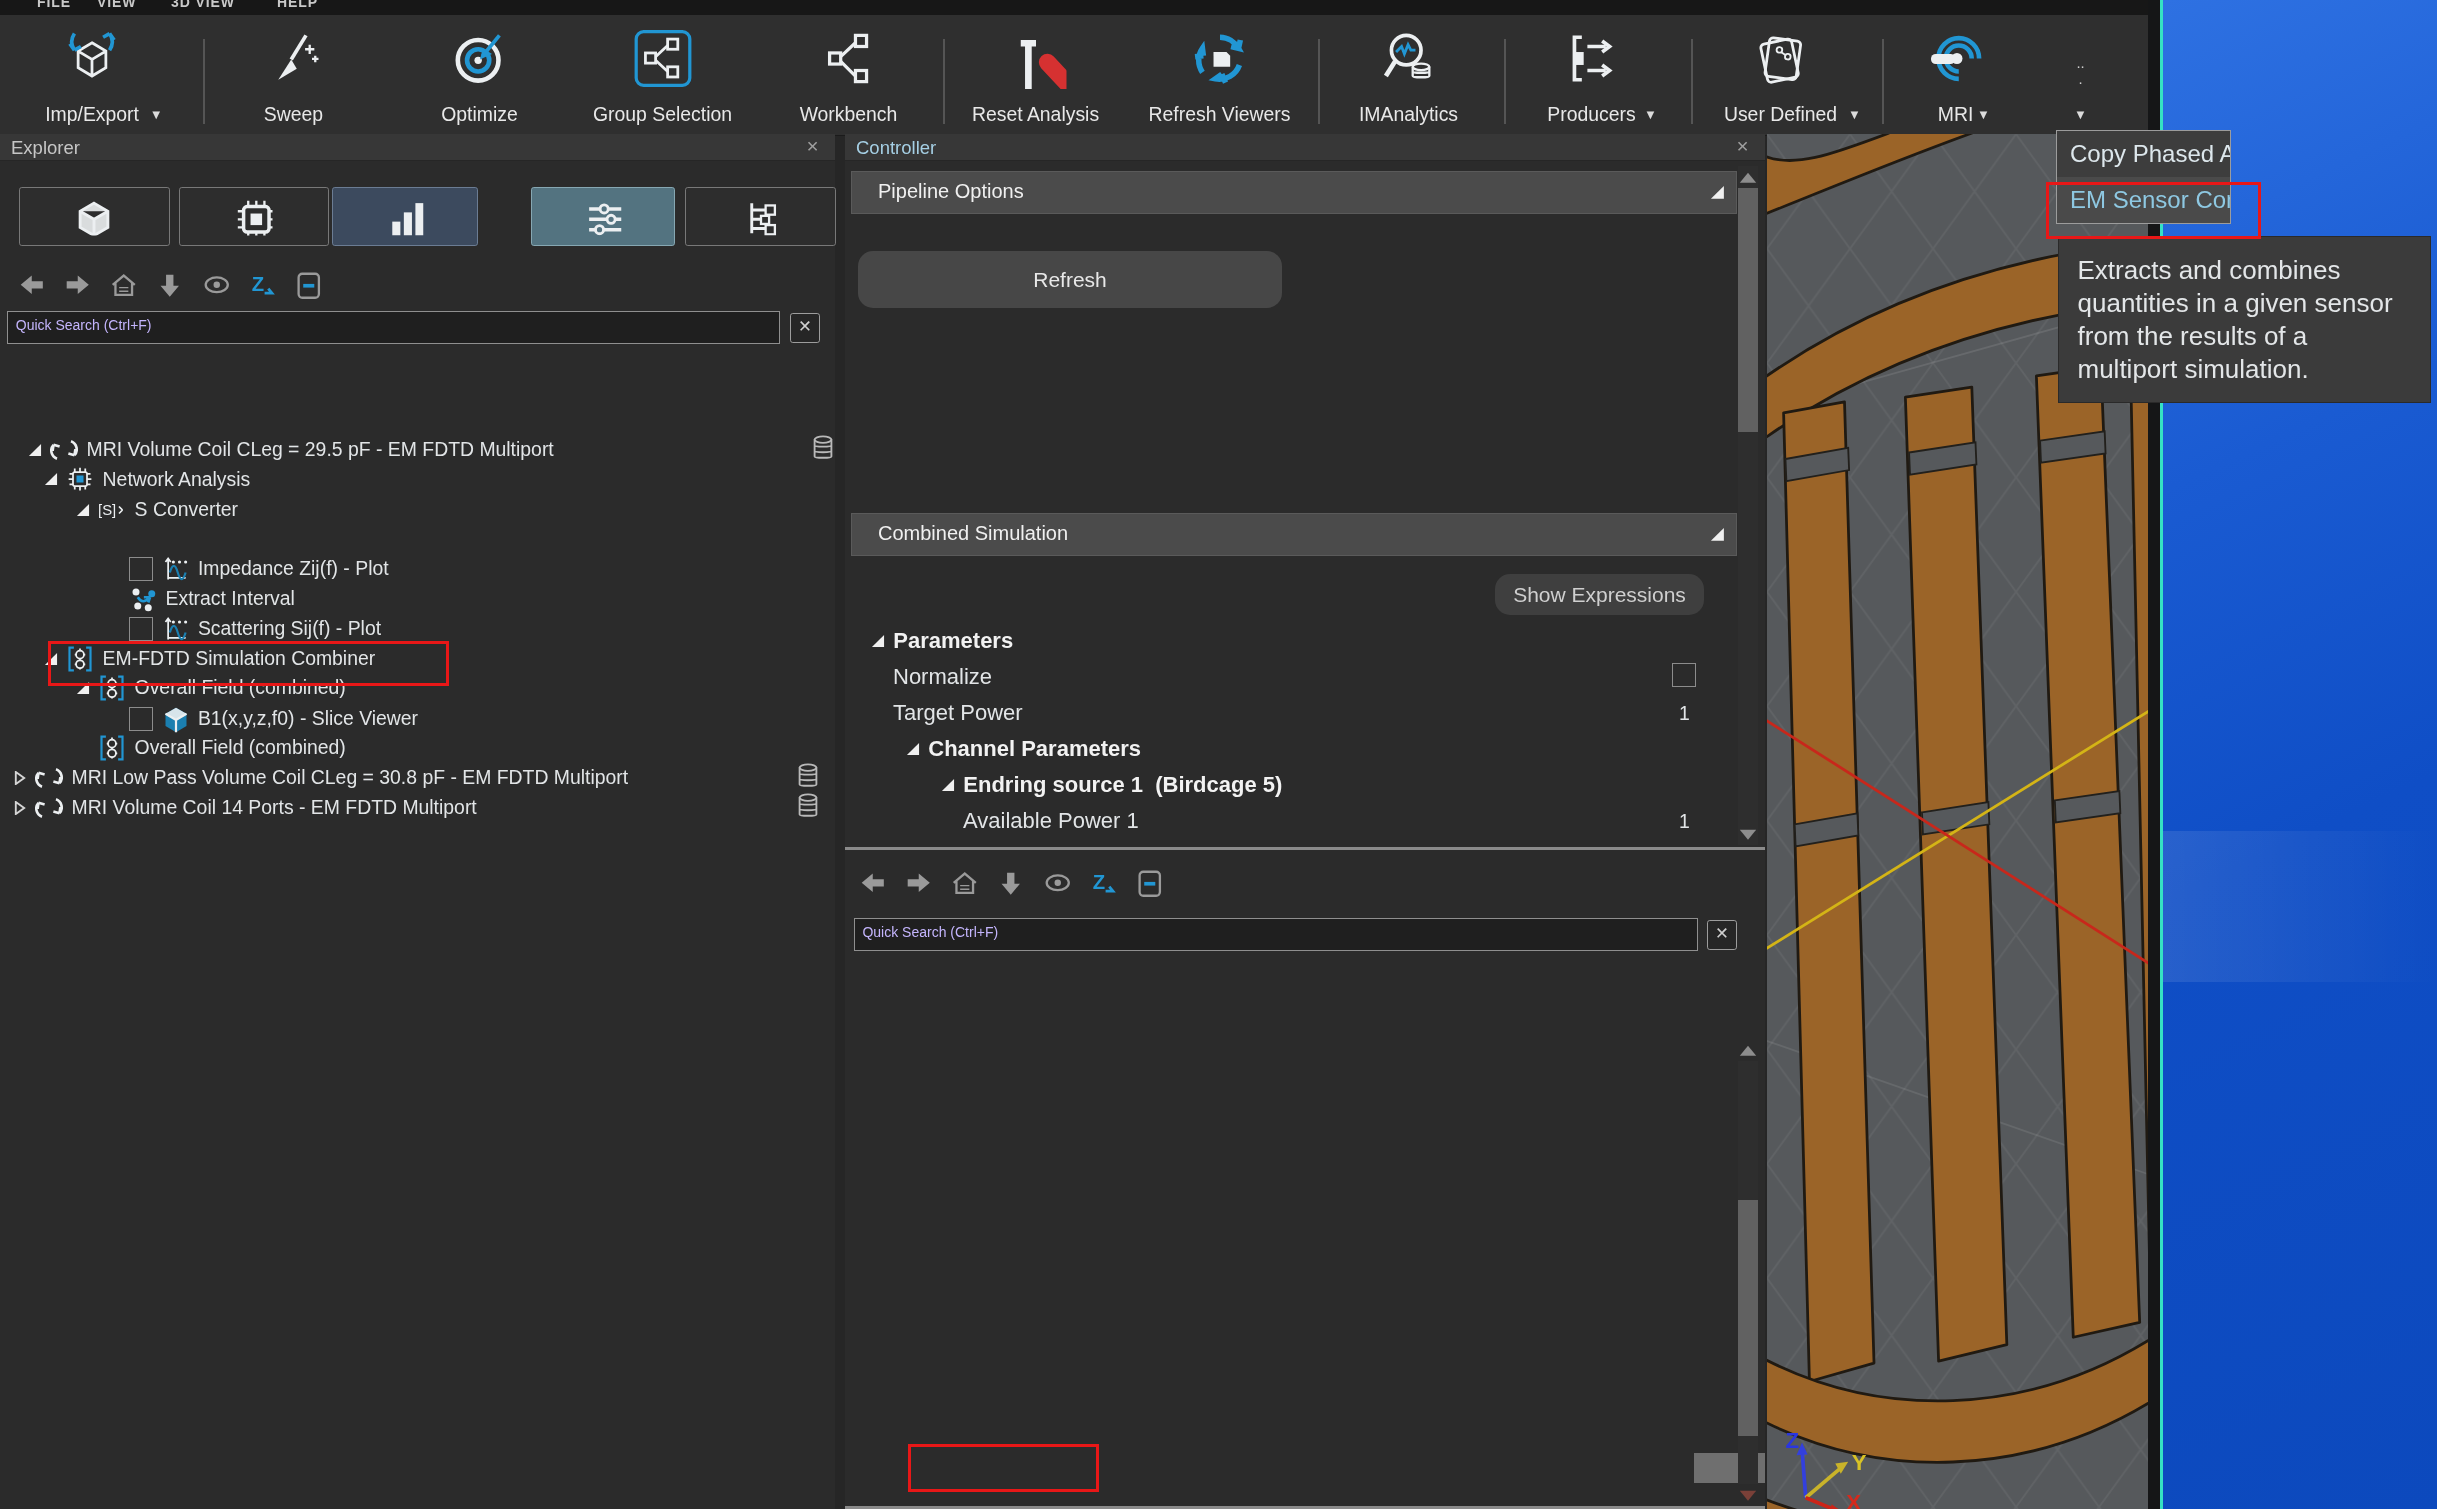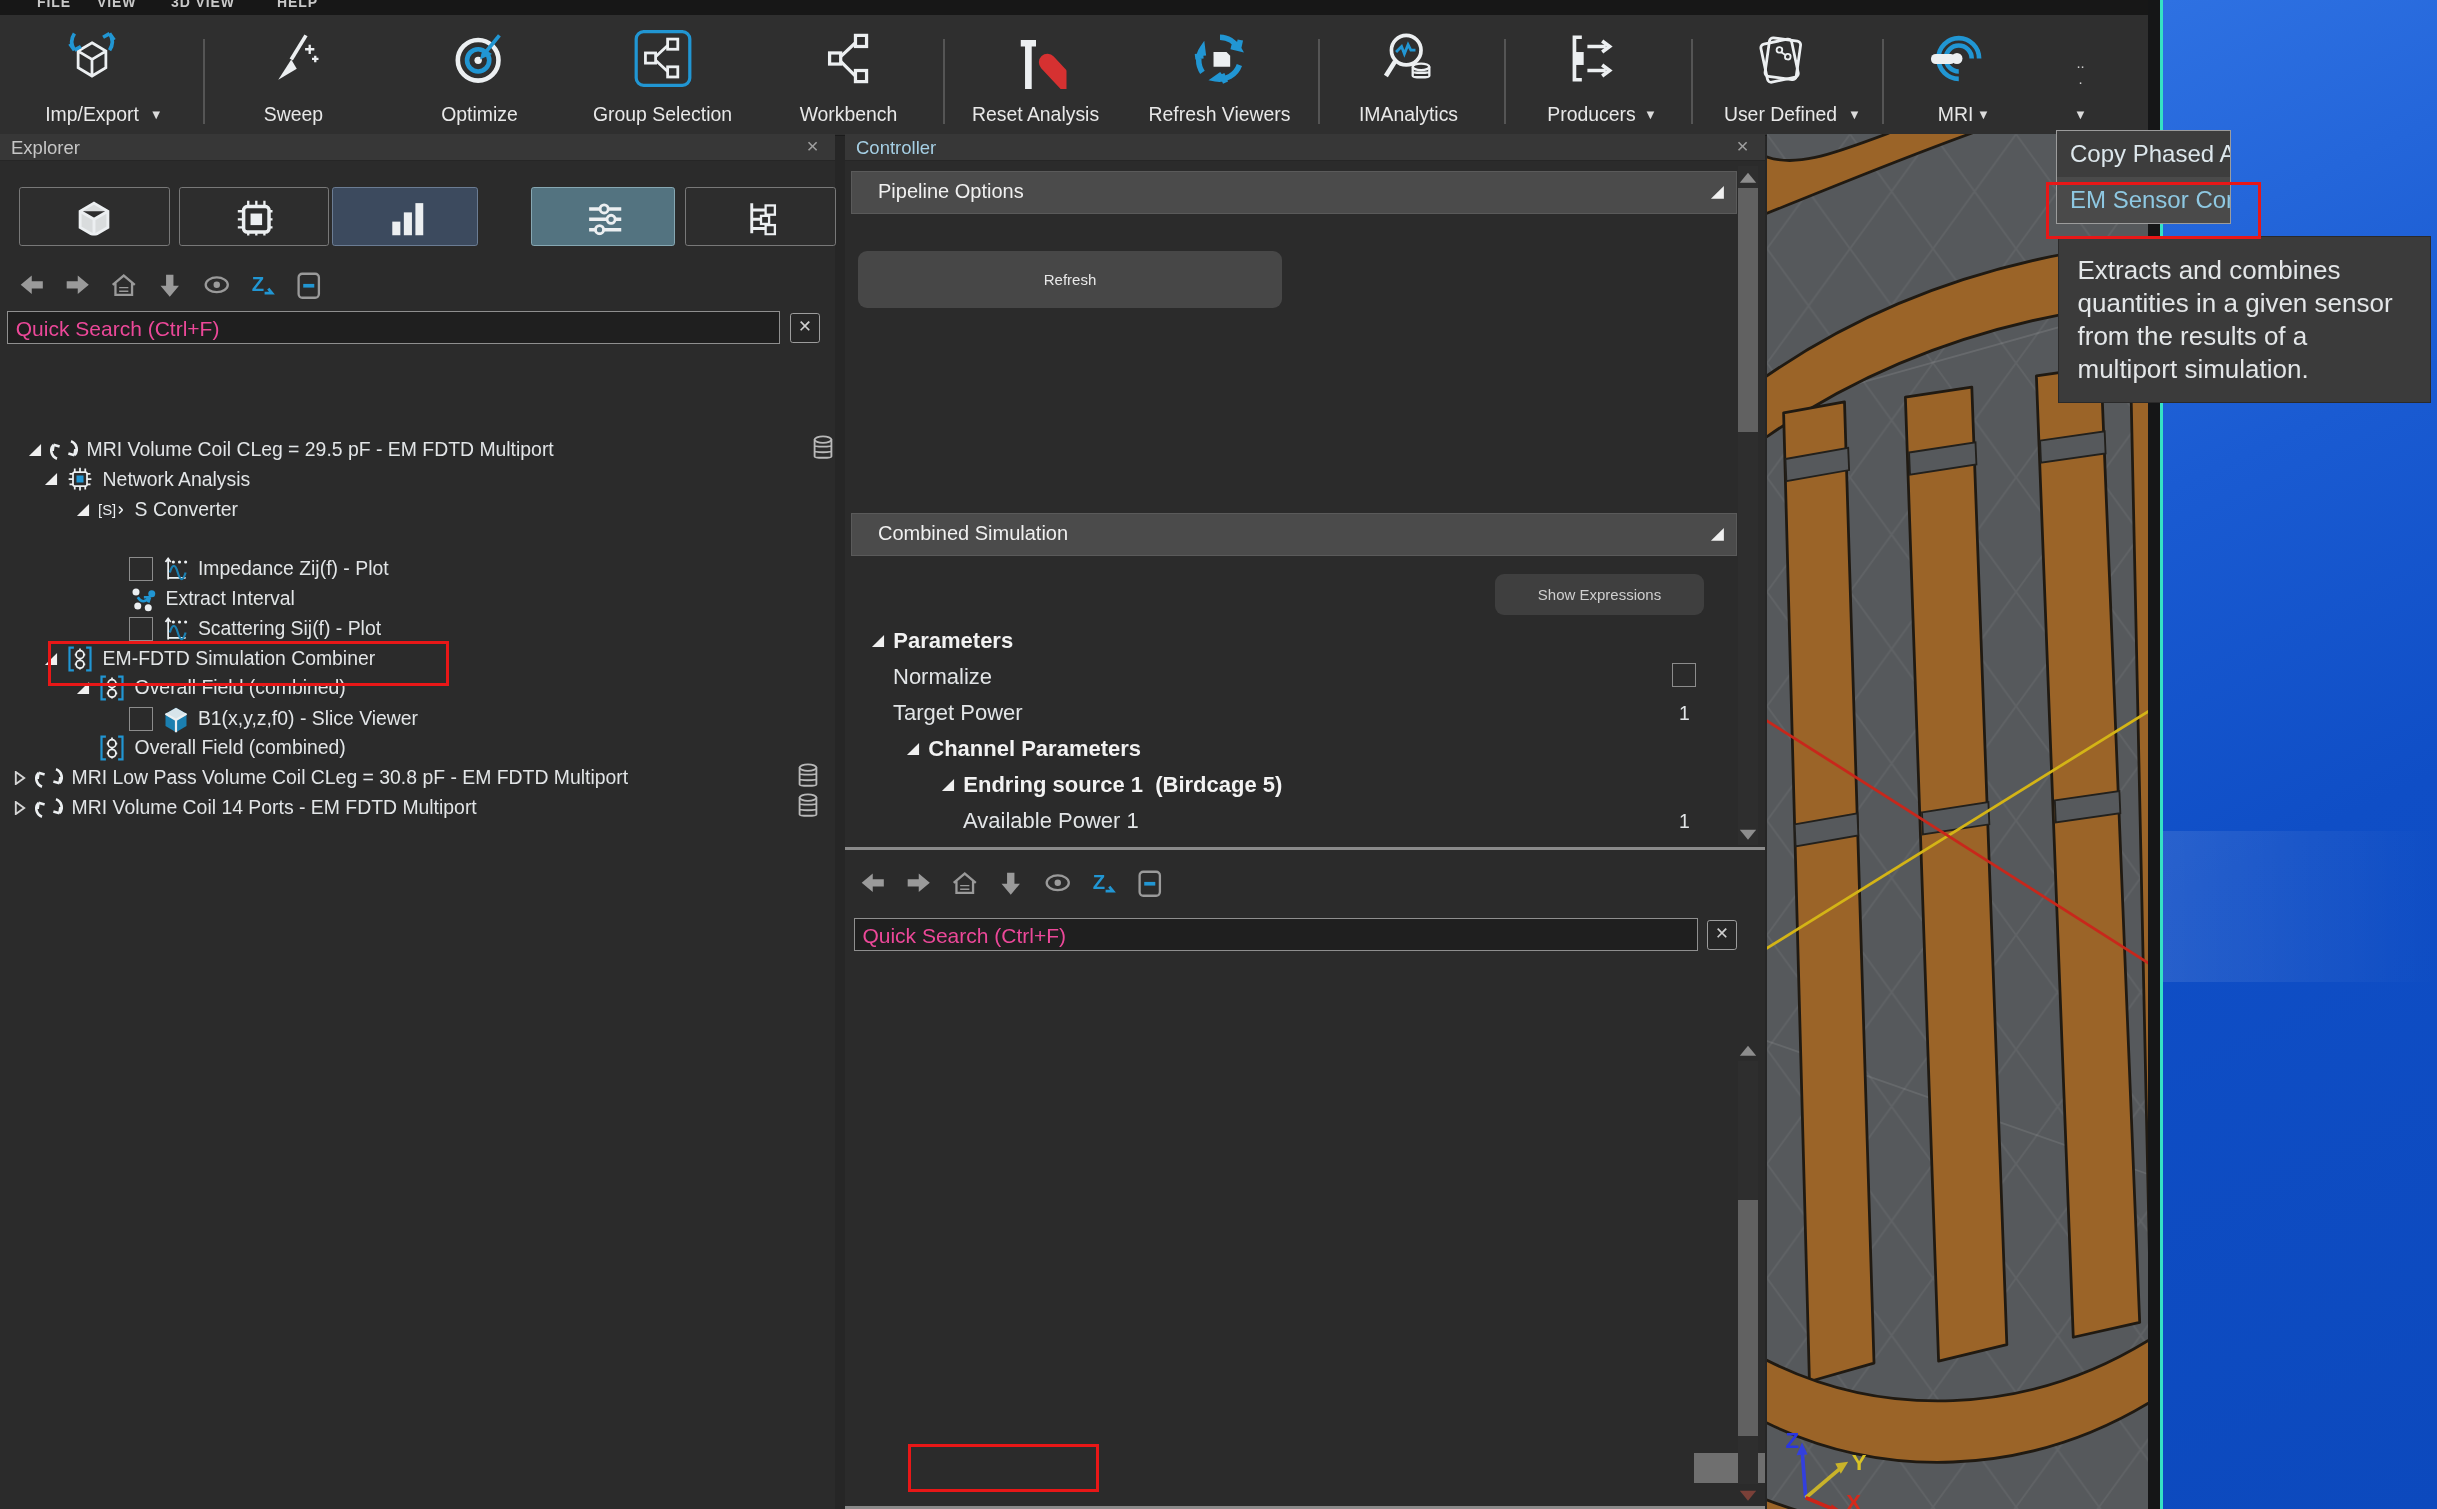--- a/index.html
+++ b/index.html
@@ -18,37 +18,37 @@
   .panel-title{position:absolute;height:26px;font-size:18.5px;color:#c6c6c6;background:#373737;
                border-bottom:0.9px solid #262626;}
   .panel-title span{position:absolute;left:11px;top:2.8px;}
   .panel-close{position:absolute;top:2.8px;font-size:15.7px;color:#9f9f9f;}
   .panel{position:absolute;background:#2b2b2b;}
   .toggle-btn{position:absolute;height:57px;border:0.9px solid #787878;border-radius:2.8px;background:#2d2d2d;}
   .toggle-btn svg{position:absolute;left:50%;top:50%;transform:translate(-50%,-50%);}
   .nav-row{position:absolute;height:33px;}
   .nav-ico{position:absolute;top:0;width:31px;height:31px;}
   .searchbox{position:absolute;height:31px;background:#1f1f1f;border:0.9px solid #8f8f8f;}
-  .searchbox .ph{position:absolute;left:7.4px;top:4.6px;font-size:21px;color:#ec4899;white-space:nowrap;}
+  .searchbox .ph{position:absolute;left:7.4px;top:4.6px;font-size:14px;color:#c4b5fd;white-space:nowrap;}
   .search-x{position:absolute;width:28px;height:28px;border:1.8px solid #9d9d9d;border-radius:2.8px;
             color:#cfcfcf;font-size:16.6px;text-align:center;line-height:26px;background:#262626;}
   
   .tree-row{position:absolute;left:0;width:835px;height:29.5px;display:flex;align-items:center;gap:8.3px;}
   .tree-label{font-size:19.4px;color:#e2e5e7;white-space:pre;}
   .exp-open{width:14px;height:14px;flex:0 0 14px;}
   .exp-closed{width:14px;height:14px;flex:0 0 14px;}
   .spacer{flex:0 0 14px;width:14px;}
   .cbx{width:24px;height:24px;border:1.8px solid #8c8c8c;background:transparent;flex:0 0 24px;box-sizing:border-box;}
   .t-icon{width:28px;height:28px;flex:0 0 28px;}
   .db-icon{position:absolute;right:26px;}
   
   .sec-header{position:absolute;left:851px;width:884px;height:41px;background:#4b4b4b;border:0.9px solid #5a5a5a;}
   .sec-header span{position:absolute;left:26px;top:8.3px;font-size:20px;color:#f0f0f0;}
   .sec-tri{position:absolute;right:11px;top:13px;}
-  .btn{position:absolute;background:#474747;border-radius:9px;color:#e8e8e8;font-size:15px;
+  .btn{position:absolute;background:#474747;border-radius:15px;color:#e8e8e8;font-size:21px;
        text-align:center;}
   .param-row{position:absolute;width:886px;height:31px;display:flex;align-items:center;gap:8.3px;}
   .param-label{font-size:22px;color:#e2e5e7;white-space:pre;}
   .param-label.b{font-weight:bold;color:#f2f2f2;}
   .param-val{position:absolute;font-size:19.4px;color:#e2e5e7;}
   .list-row{position:absolute;left:849px;width:912px;height:29.5px;font-size:19.4px;color:#dcdcdc;
             line-height:29.5px;white-space:pre;}
   .list-row.sel{background:#6f6f6f;color:#fff;}
   
   .sb-track{position:absolute;width:20px;background:#2e2e2e;}

